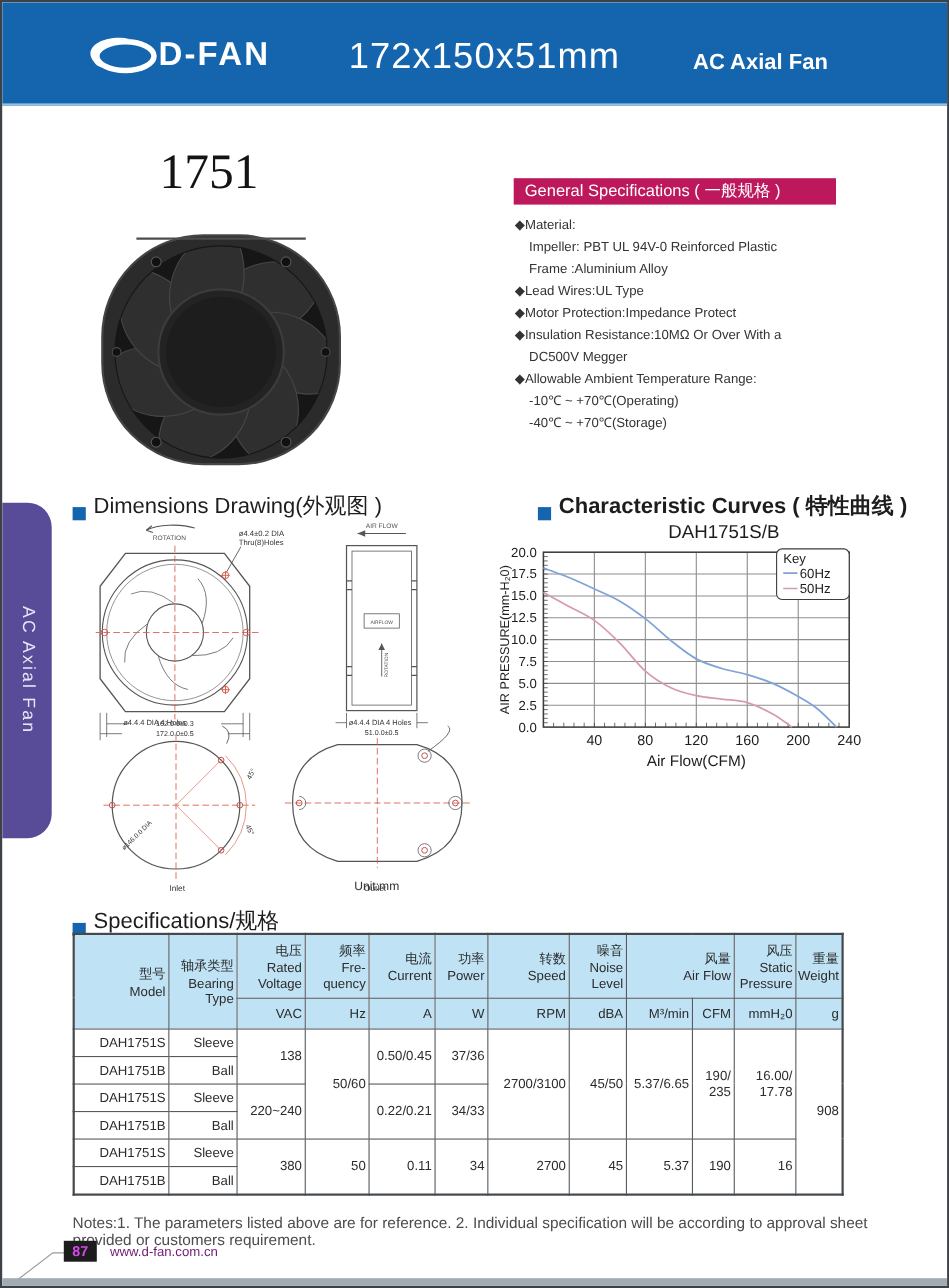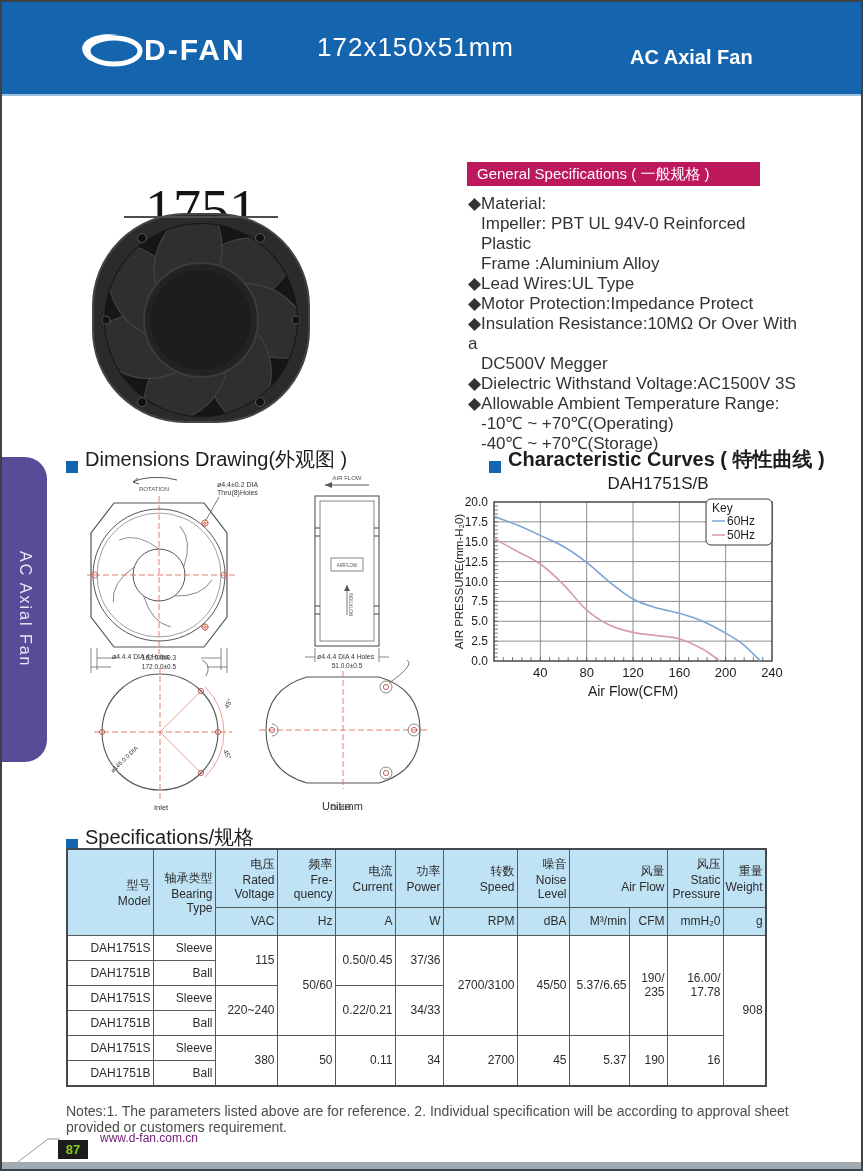--- a/index.html
+++ b/index.html
@@ -4,35 +4,35 @@
 <style>
   html,body{margin:0;padding:0;background:#fff;}
   .page{position:relative;width:863px;height:1171px;background:#fff;
         font-family:"Liberation Sans",sans-serif;overflow:hidden;
         border:2px solid #3d4246;box-sizing:border-box;}
   
   .topbar{position:absolute;left:0;top:0;right:0;height:92px;background:#1565ae;
           border-bottom:2px solid #9cc0e0;}
   .logo{position:absolute;left:76px;top:26px;display:flex;align-items:center;gap:0;}
   .logo-name{color:#fff;font-size:30px;font-weight:bold;letter-spacing:2px;}
-  .size-txt{position:absolute;left:315px;top:30px;color:#fff;font-size:26px;letter-spacing:1px;}
+  .size-txt{position:absolute;left:315px;top:30px;color:#fff;font-size:33px;letter-spacing:1px;}
   .ptype-txt{position:absolute;left:628px;top:44px;color:#fff;font-size:20px;font-weight:bold;}
   
   .side-tab{position:absolute;left:0;top:455px;width:45px;height:305px;background:#584c99;
             border-radius:0 22px 22px 0;display:flex;align-items:center;justify-content:center;}
   .side-tab span{writing-mode:vertical-rl;color:#e8e6f4;font-size:16px;letter-spacing:2px;}
   
   .model-title{position:absolute;left:143px;top:128px;font-family:"Liberation Serif",serif;
-               font-size:56px;color:#141414;margin-top:48px;}
+               font-size:45px;color:#141414;}
   .fan-photo{position:absolute;left:88px;top:198px;}
   
   .gs-bar{position:absolute;left:465px;top:160px;width:293px;height:24px;background:#be185d;
           color:#fff;font-size:15px;line-height:24px;padding-left:10px;box-sizing:border-box;}
   .gs-list{position:absolute;left:466px;top:192px;width:330px;list-style:none;margin:0;padding:0;
-           font-size:17px;color:#333;}
+           font-size:12px;color:#333;}
   .gs-list li{line-height:20px;}
   .gs-list li.ind{padding-left:13px;}
   
   .sec-h{position:absolute;font-size:20px;color:#1d1d1d;display:flex;align-items:flex-end;gap:7px;}
   .sq{width:12px;height:12px;background:#1565ae;display:inline-block;}
   
   .draw{position:absolute;}
   svg text{font-family:"Liberation Sans",sans-serif;}
   .unit-txt{position:absolute;left:320px;top:798px;font-size:11px;color:#333;}
   
@@ -41,21 +41,21 @@
   table.spec{position:absolute;left:64px;top:846px;border-collapse:collapse;table-layout:fixed;
              font-size:12px;color:#2c2c2c;border:2px solid #44494d;}
   table.spec th,table.spec td{border:1px solid #565b60;text-align:right;vertical-align:middle;
              padding:0 2px;overflow:hidden;}
   table.spec thead th{background:#bfe2f5;font-weight:normal;}
   table.spec tbody td{height:24px;background:#fff;}
   .pre{white-space:pre-line;}
   
   .notes{position:absolute;left:64px;top:1101px;width:760px;font-size:14px;color:#4c4c4c;}
   .page-num{position:absolute;left:56px;top:1126px;width:30px;height:19px;background:#1c1c1c;
-            color:#84cc16;font-size:13px;font-weight:bold;text-align:center;line-height:19px;margin-top:12px;}
+            color:#d946ef;font-size:13px;font-weight:bold;text-align:center;line-height:19px;}
   .site{position:absolute;left:98px;top:1129px;font-size:12px;color:#701a75;}
   .foot-line{position:absolute;left:2px;top:1123px;}
   .bottom-strip{position:absolute;left:0;right:0;bottom:0;height:7px;background:#a2abb2;}
 </style>
 </head>
 <body>
 
 <div class="page">
 
   <header class="topbar">
@@ -121,21 +121,20 @@
 
   <div class="gs-bar">General Specifications ( 一般规格 )</div>
   <ul class="gs-list">
     <li>◆Material:</li>
     <li class="ind">Impeller: PBT UL 94V-0 Reinforced Plastic</li>
     <li class="ind">Frame :Aluminium Alloy</li>
     <li>◆Lead Wires:UL Type</li>
     <li>◆Motor Protection:Impedance Protect</li>
     <li>◆Insulation Resistance:10MΩ Or Over With a</li>
     <li class="ind">DC500V Megger</li>
-    <li>◆Dielectric Withstand Voltage:AC1500V 3S</li>
     <li>◆Allowable Ambient Temperature Range:</li>
     <li class="ind">-10℃ ~ +70℃(Operating)</li>
     <li class="ind">-40℃ ~ +70℃(Storage)</li>
   </ul>
 
   <div class="sec-h" style="left:64px;top:444px;">
     <span class="sq"></span>
     <span>Dimensions Drawing(外观图 )</span>
   </div>
   <div class="sec-h" style="left:487px;top:444px;font-weight:bold;">
@@ -429,21 +428,21 @@
         <th>M³/min</th>
         <th>CFM</th>
         <th>mmH₂0</th>
         <th>g</th>
       </tr>
     </thead>
     <tbody>
       <tr>
         <td>DAH1751S</td>
         <td>Sleeve</td>
-        <td rowspan="2">115</td>
+        <td rowspan="2">138</td>
         <td rowspan="4">50/60</td>
         <td rowspan="2">0.50/0.45</td>
         <td rowspan="2">37/36</td>
         <td rowspan="4">2700/3100</td>
         <td rowspan="4">45/50</td>
         <td rowspan="4">5.37/6.65</td>
         <td rowspan="4" class="pre">190/
 235</td>
         <td rowspan="4" class="pre">16.00/
 17.78</td>

